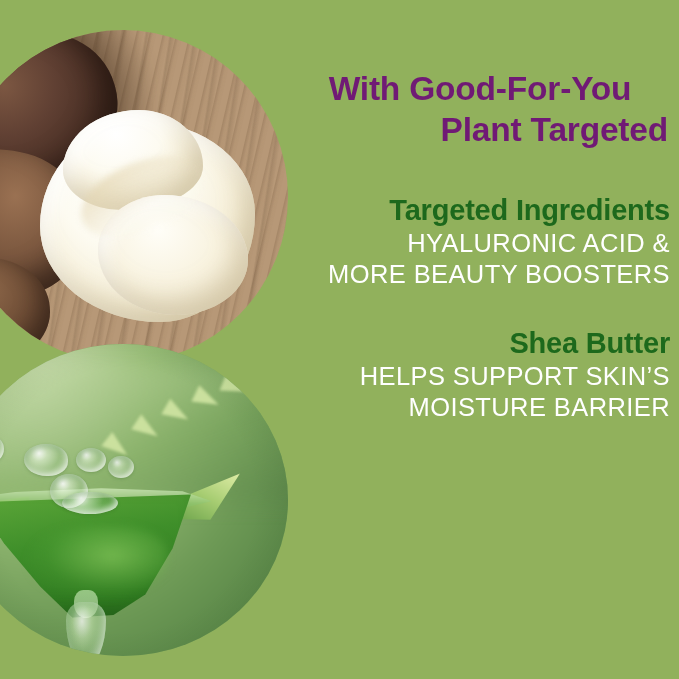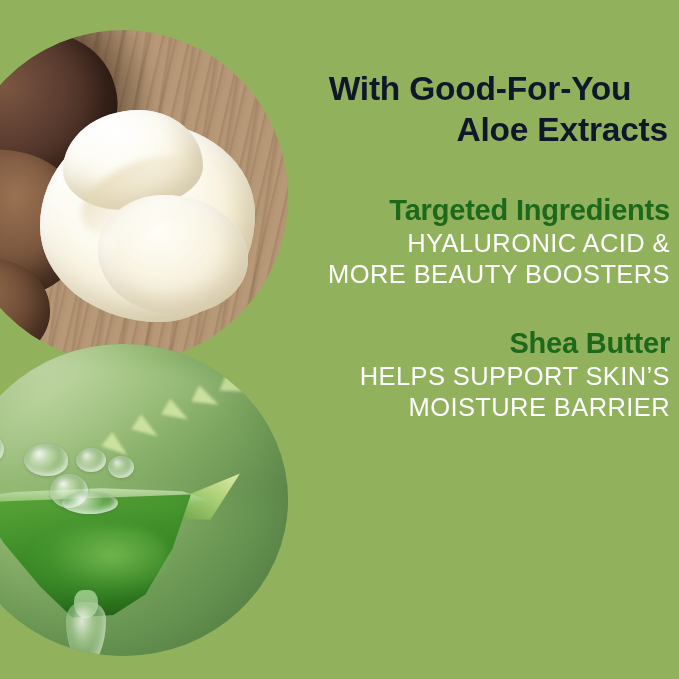--- a/index.html
+++ b/index.html
@@ -308,21 +308,21 @@
     top: 0;
     width: 389px;
     height: 679px;
   }
   #headline {
     position: absolute;
     top: 52px;
     right: 9px;
     width: 380px;
     text-align: center;
-    color: #0f172a;
+    color: #701a75;
     font-size: 33.5px;
     font-weight: bold;
     line-height: 41px;
     letter-spacing: -0.2px;
     margin-top: 16px;
   }
   #headline .hl-line-2 {
     display: block;
     text-align: right;
     padding-right: 2px;
@@ -401,21 +401,21 @@
 
     <div class="aloe-drip-neck"></div>
     <div class="aloe-drip"></div>
     <div class="aloe-vignette"></div>
   </div>
 
   <div id="text-column">
 
     <h1 id="headline">
       <span class="hl-line-1">With Good-For-You</span>
-      <span class="hl-line-2">Aloe Extracts</span>
+      <span class="hl-line-2">Plant Targeted</span>
     </h1>
 
     <div class="ingredient-block" id="block-targeted">
       <div class="ingredient-title">Targeted Ingredients</div>
       <div class="ingredient-desc">
         <span class="desc-line">HYALURONIC ACID &amp;</span>
         <span class="desc-line">MORE BEAUTY BOOSTERS</span>
       </div>
     </div>
 

